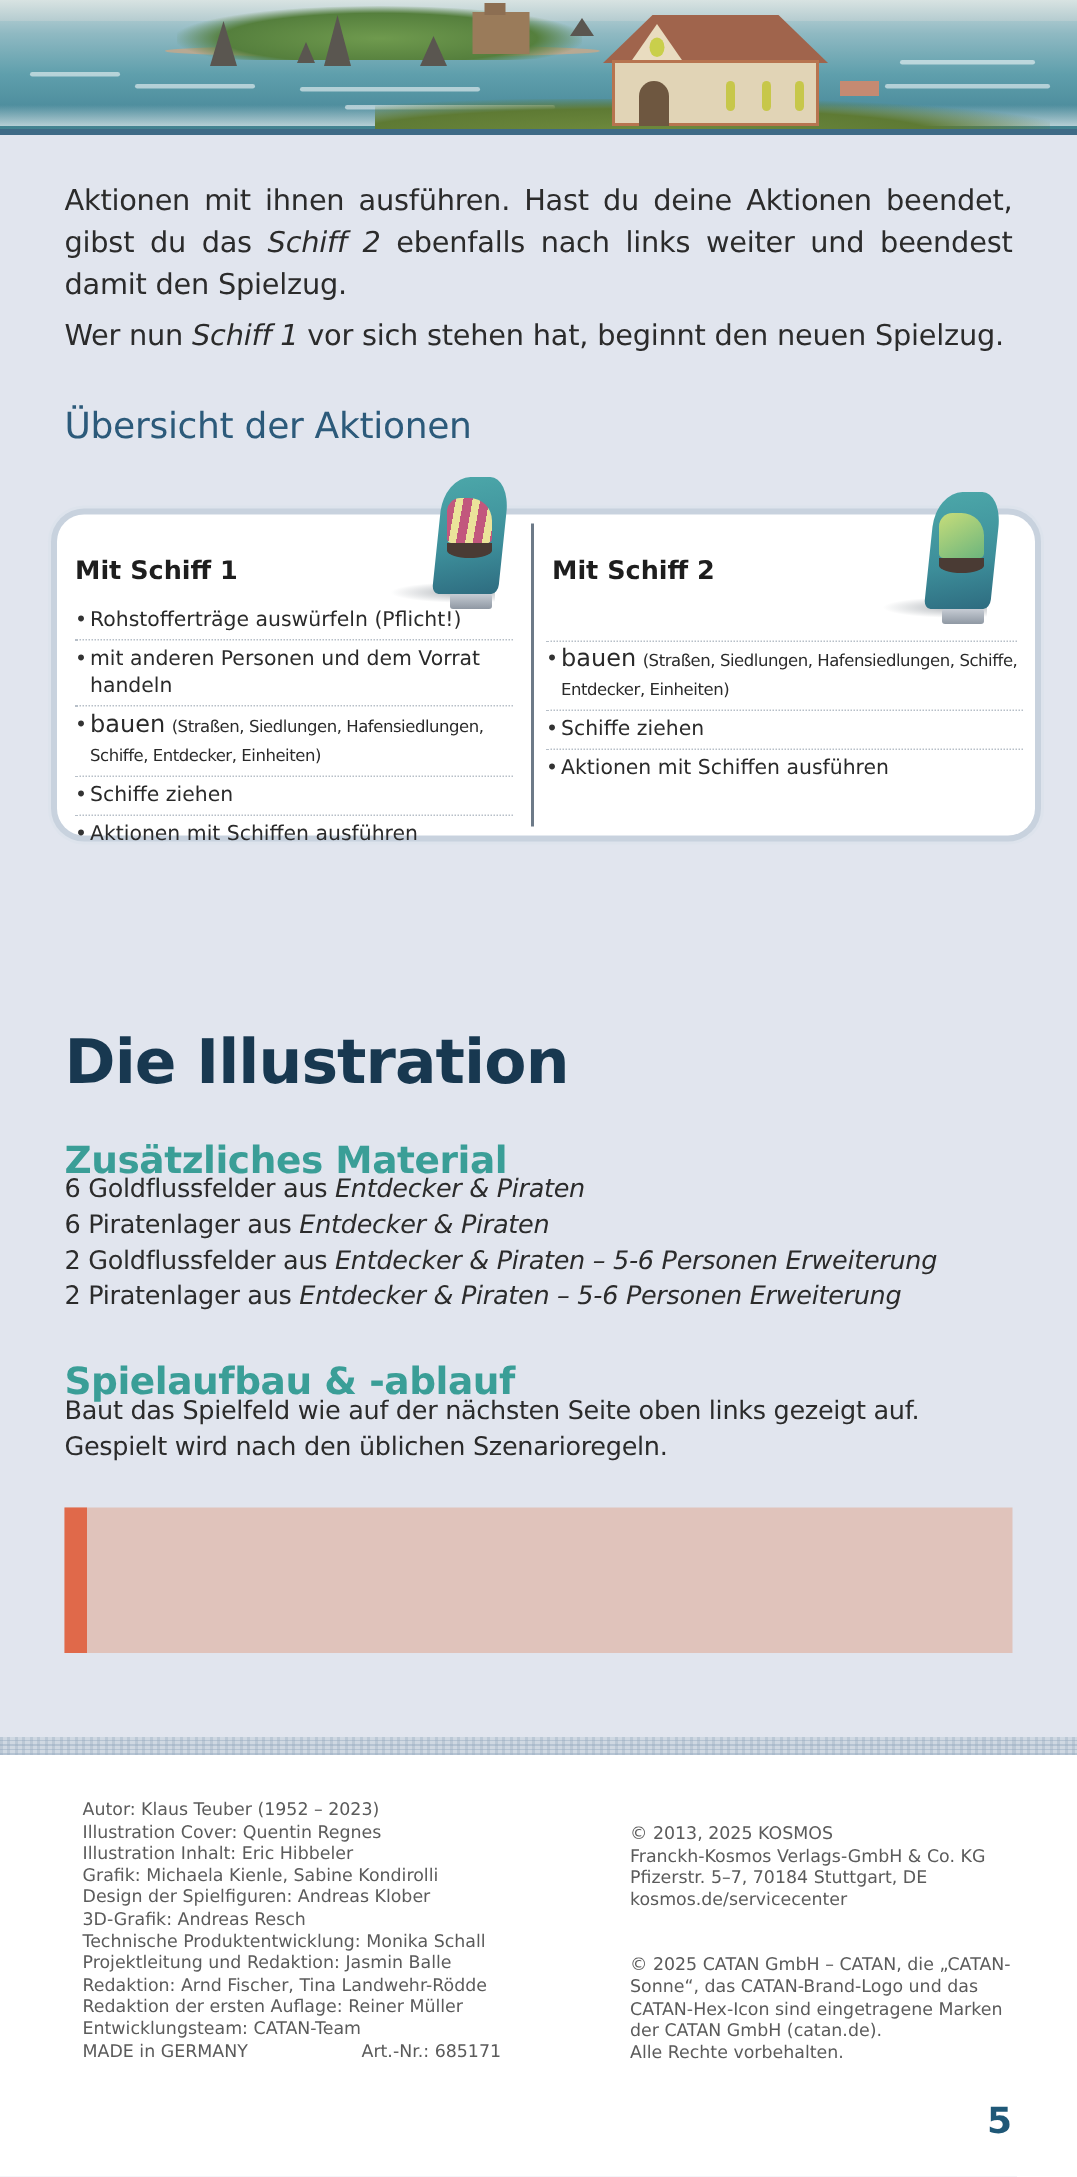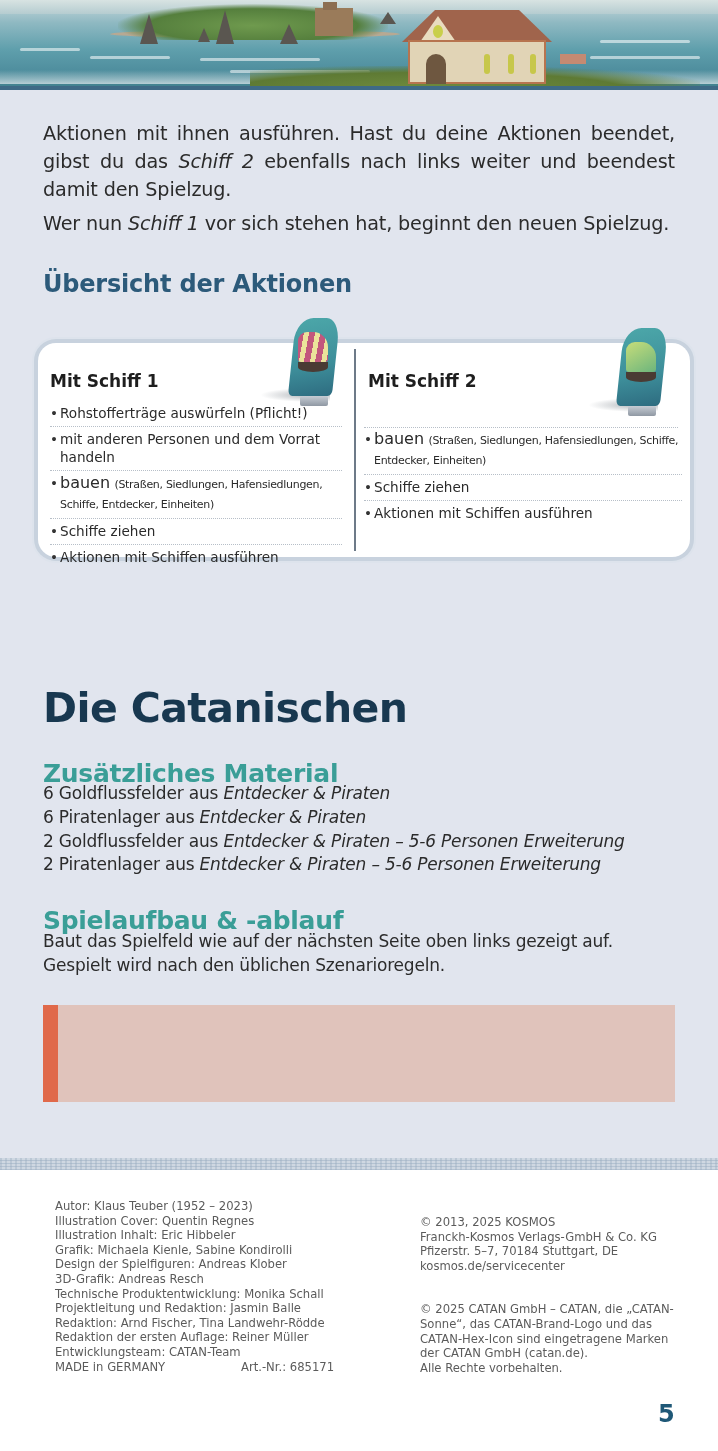--- a/index.html
+++ b/index.html
@@ -32,21 +32,21 @@
   .panel { position:absolute; left:0; top:90px; width:718px; height:1080px; background:#e1e5ee; }
   .panel .grain { position:absolute; left:0; bottom:0; width:100%; height:12px;
     background:
       repeating-linear-gradient(90deg, rgba(150,170,190,.35) 0 2px, rgba(255,255,255,0) 2px 5px),
       repeating-linear-gradient(0deg, rgba(130,155,180,.35) 0 1px, rgba(255,255,255,0) 1px 3px);
     background-color:#cfd8e2; }
 
   .para { position:absolute; left:43px; width:632px; font-size:19.2px; line-height:28px; color:#2b2b2b; text-align:justify; letter-spacing:-0.15px; }
   .para em { font-style: italic; }
 
-  .h-sub { position:absolute; left:43px; font-weight:bold; color:#2c5a7a; font-size:24px; letter-spacing:-0.2px; }
+  .h-sub { position:absolute; left:43px; font-weight:normal; color:#2c5a7a; font-size:24px; letter-spacing:-0.2px; }
 
   
   .actions { position:absolute; left:38px; top:343px; width:652px; height:214px; border-radius:18px;
     background:#ffffff; box-shadow: 0 0 0 4px #c8d2de, 0 0 0 6px #dde3ec; }
   .col { position:absolute; top:0; height:100%; }
   .col.left { left:0; width:316px; }
   .col.right { left:318px; width:334px; }
   .col-divider { position:absolute; left:316px; top:6px; width:2px; height:202px; background:#6d7a88; }
   .col-title { position:absolute; left:12px; top:28px; font-size:17px; font-weight:bold; color:#1e1e1e; }
   .col .items { position:absolute; left:12px; top:58px; width:292px; }
@@ -164,21 +164,21 @@
   <div class="base"></div>
 </div>
 <div class="ship ship2">
   <div class="shadow"></div>
   <div class="card"></div>
   <div class="sail"></div>
   <div class="hull"></div>
   <div class="base"></div>
 </div>
 
-<h1 class="h-main">Die Catanischen</h1>
+<h1 class="h-main">Die Illustration</h1>
 
 <h3 class="h-teal" style="top:743px;">Zusätzliches Material</h3>
 
 <div class="list-line" style="top:781px;"><span>6 Goldflussfelder aus </span><em>Entdecker &amp; Piraten</em></div>
 <div class="list-line" style="top:805px;"><span>6 Piratenlager aus </span><em>Entdecker &amp; Piraten</em></div>
 <div class="list-line" style="top:829px;"><span>2 Goldflussfelder aus </span><em>Entdecker &amp; Piraten – 5-6 Personen Erweiterung</em></div>
 <div class="list-line" style="top:852px;"><span>2 Piratenlager aus </span><em>Entdecker &amp; Piraten – 5-6 Personen Erweiterung</em></div>
 
 <h3 class="h-teal" style="top:890px;">Spielaufbau &amp; -ablauf</h3>
 

